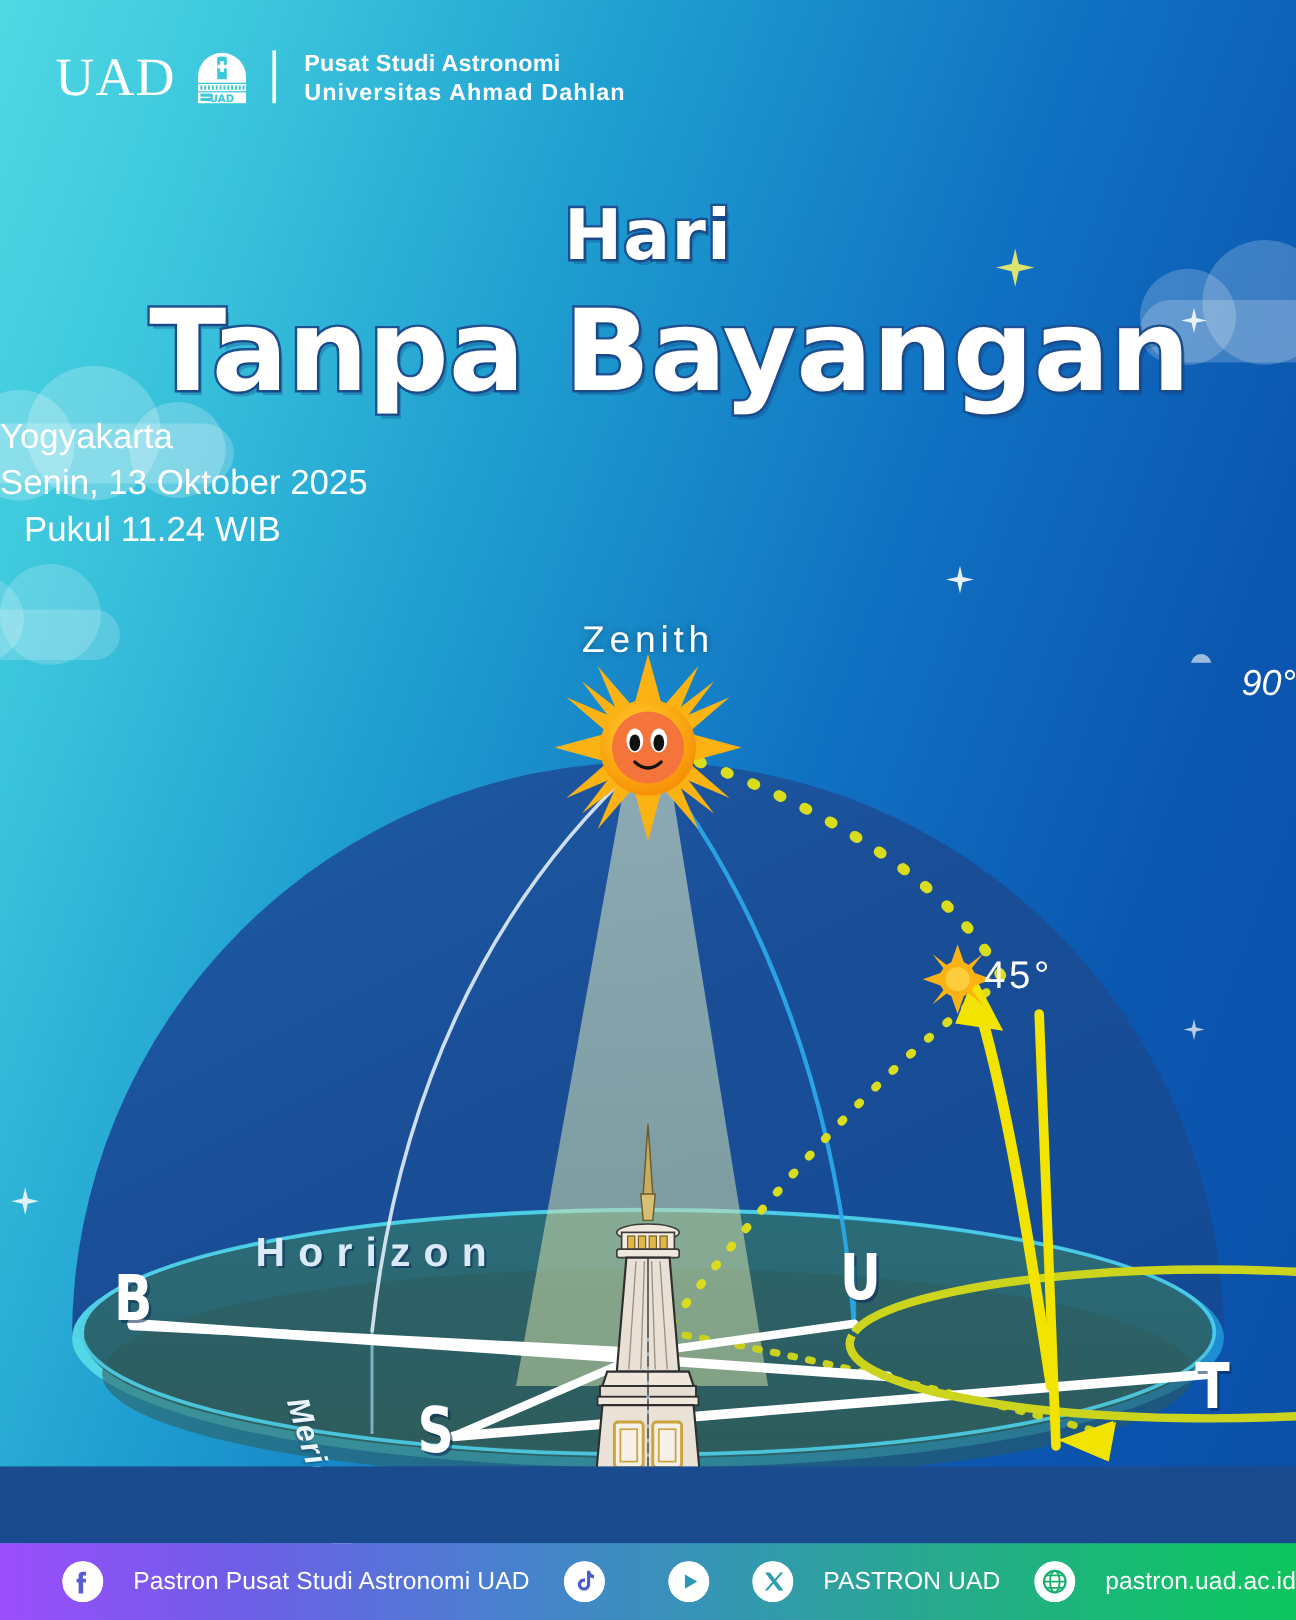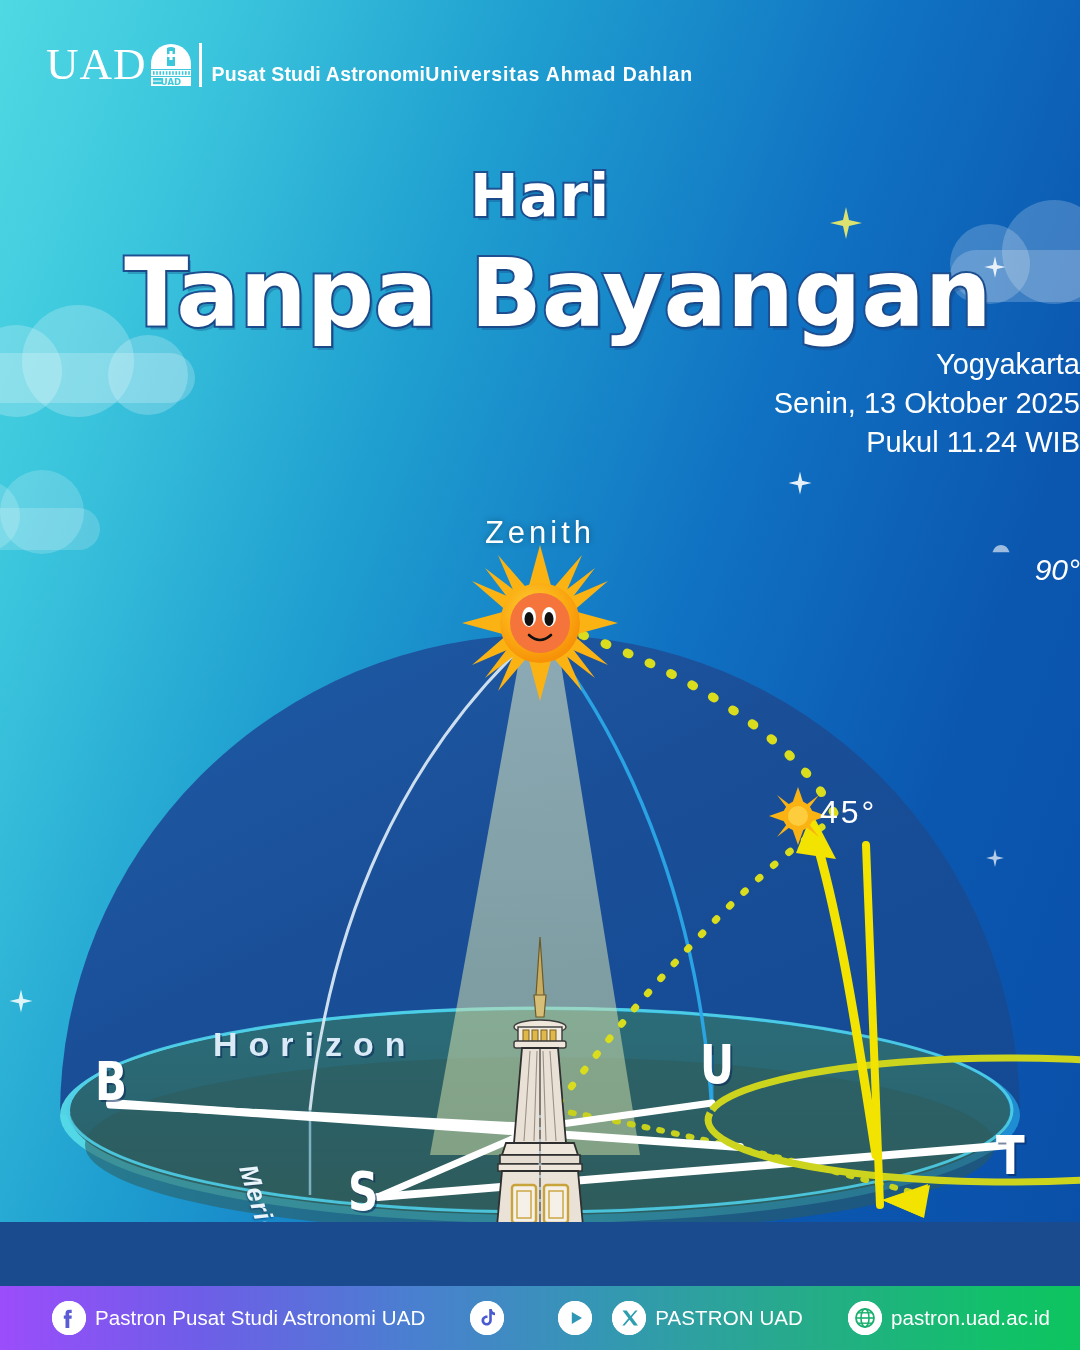--- a/index.html
+++ b/index.html
@@ -9,29 +9,29 @@
     background:#0d4a9c;
   }
   #poster {
     position:relative;
     width:1080px; height:1350px;
     overflow:hidden;
     background:linear-gradient(110deg,#4fd9e3 0%,#3cc6dd 14%,#1f9fd0 34%,#1071c2 58%,#0b57b0 78%,#0a4fa8 100%);
   }
 
   
-  .logo-row { position:absolute; left:46px; top:42px; display:flex; align-items:flex-end; }
+  .logo-row { position:absolute; left:46px; top:42px; display:flex; align-items:flex-start; gap:14px; }
   .logo-uad-text {
     font-family:"Liberation Serif", serif;
     font-size:45px; font-weight:400; color:#fff; letter-spacing:1px;
     line-height:1;
   }
   .dome-icon { width:48px; height:45px; position:relative; }
   .logo-divider { width:3px; height:44px; background:#fff; margin:0 10px 0 4px; }
-  .logo-lines { display:flex; flex-direction:row; justify-content:center; }
+  .logo-lines { display:flex; flex-direction:column; justify-content:center; }
   .logo-line1 { font-size:19.5px; font-weight:bold; color:#fff; letter-spacing:.2px; line-height:1.22; }
   .logo-line2 { font-size:19.5px; font-weight:700; color:#fff; letter-spacing:.9px; line-height:1.22; }
 
   
   .cloud { position:absolute; pointer-events:none; }
   .cloud i { position:absolute; border-radius:50%; display:block; }
   .cloud .base { border-radius:60px; }
 
   
   .title-wrap { position:absolute; left:0; top:148px; width:1080px; text-align:center; }
@@ -39,21 +39,21 @@
     font-family:"DejaVu Sans", sans-serif;
     font-weight:bold;
     color:#ffffff;
     -webkit-text-stroke:4px #1d4f91;
     paint-order:stroke fill;
     letter-spacing:1px;
     text-shadow:3px 4px 0 rgba(20,60,120,.30);
   }
   #title1 { font-size:58px; line-height:96px; }
   #title2 { font-size:94px; line-height:100px; letter-spacing:0px;padding-left:36px; }
-  .subtitle { position:absolute; left:0; width:1080px; text-align:right; color:#fff; font-size:29px; font-weight:400; }
+  .subtitle { position:absolute; left:0; width:1080px; text-align:left; color:#fff; font-size:29px; font-weight:400; }
   #sub1 { top:348px; }
   #sub2 { top:387px; }
   #sub3 { top:426px;padding-left:20px; }
 
   
   #diagram { position:absolute; left:0; top:455px; width:912px; height:790px; }
   .lbl { position:absolute; color:#fff; pointer-events:none; }
   #lbl-zenith { left:0; top:60px; width:1080px; text-align:center;
       font-size:31px; letter-spacing:4px; text-shadow:0 0 6px rgba(0,0,0,.35); }
   #lbl-zenith-deg { left:0; top:98px; width:1080px; text-align:right; font-size:30px;font-style:italic; }
@@ -82,21 +82,21 @@
   
   #band-dark { position:absolute; left:0; top:1222px; width:1080px; height:64px; background:#1b4b8f; }
   #footer {
     position:absolute; left:0; top:1286px; width:1080px; height:64px;
     background:linear-gradient(90deg,#9b4dfb 0%,#6f5de8 18%,#4a7fd0 38%,#3596b5 55%,#24ad86 76%,#12c06a 92%,#0dc45f 100%);
     display:flex; align-items:center; padding-left:52px; gap:11px;
   }
   .fitem { display:flex; align-items:center; gap:9px; }
   .fgap { width:23px; }
   .fic { width:34px; height:34px; border-radius:50%; background:#fff; display:flex; align-items:center; justify-content:center; flex:0 0 auto; }
-  .ftxt { color:#fff; font-size:20.5px; letter-spacing:.1px; white-space:nowrap; }
+  .ftxt { color:#fff; font-size:20.5px; letter-spacing:.1px; white-space:nowrap;margin-left:16px; }
 
   .spark { position:absolute; pointer-events:none; }
 </style>
 </head>
 <body>
 
 <div id="poster">
 
   <div class="cloud" style="left:-40px; top:305px; width:235px; height:98px;">
     <i class="base" style="left:0; top:48px; width:235px; height:50px; background:rgba(255,255,255,.22);"></i>

